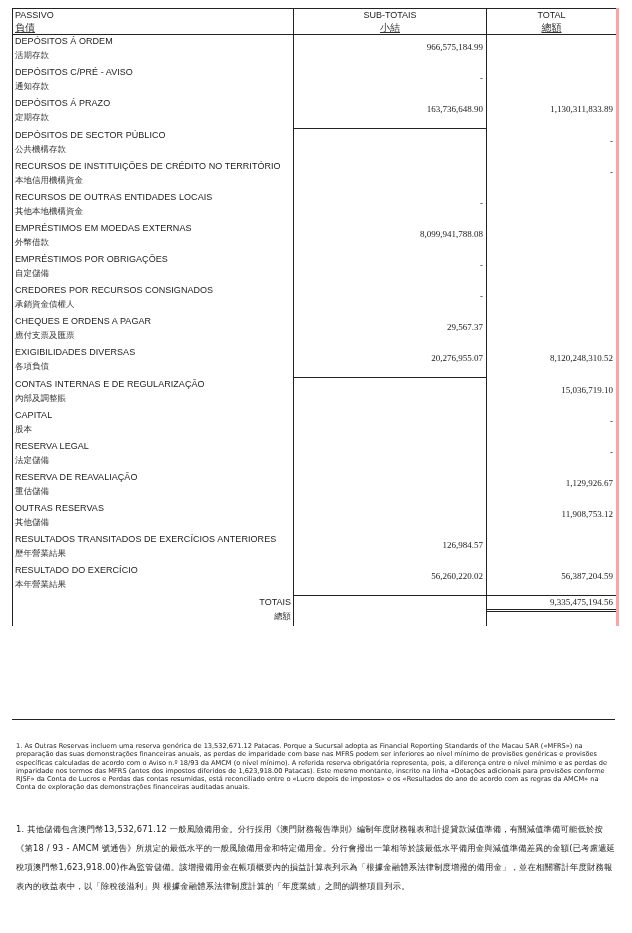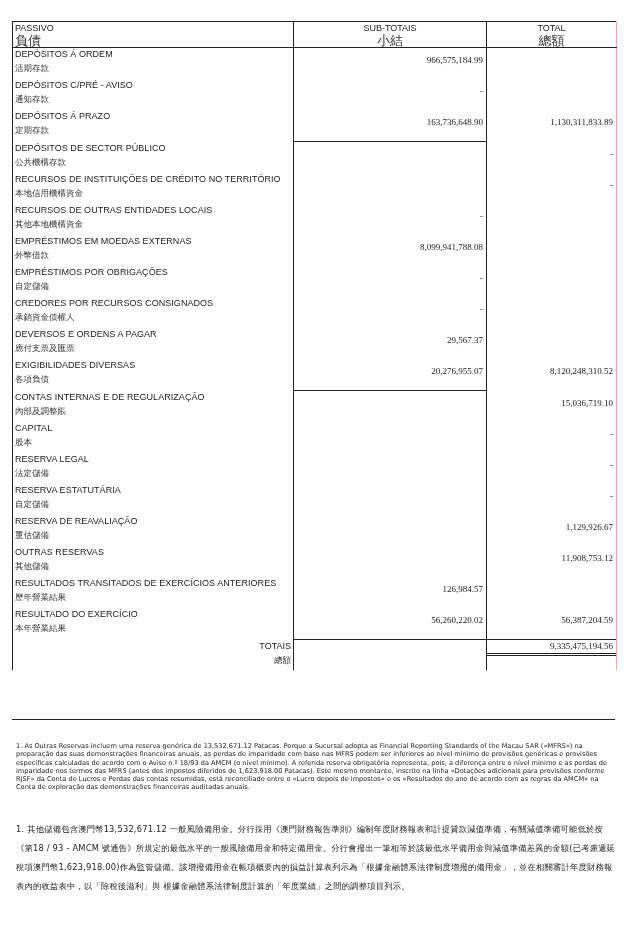--- a/index.html
+++ b/index.html
@@ -1,27 +1,27 @@
 <!DOCTYPE html>
 <html><head>
 <meta charset="utf-8">
 <style>
   html, body { margin: 0; padding: 0; background: #ffffff; }
   body { width: 632px; height: 933px; position: relative; overflow: hidden; color: #1a1a1a; }
-  .sheet { position: absolute; left: 12px; top: 21px; width: 620px; }
+  .sheet { position: absolute; left: 12px; top: 8px; width: 620px; }
   table.bs { border-collapse: collapse; width: 603px; table-layout: fixed; }
   table.bs td { padding: 0; vertical-align: top; }
   .c-label { width: 280px; border-left: 1px solid #222; border-right: 1px solid #222; }
   .c-sub { width: 192px; border-right: 1px solid #222; }
-  .c-tot { width: 129px; border-right: 1px solid #fca5a5; }
+  .c-tot { width: 129px; border-right: 3px solid #fca5a5; }
   .pt { font-family: "Liberation Sans", sans-serif; font-size: 9px; line-height: 13px; height: 13px; padding-left: 2px; letter-spacing: 0.05px; white-space: nowrap; }
   .zh { font-family: "DejaVu Sans", sans-serif; font-size: 8.5px; line-height: 14px; height: 14px; padding-left: 2px; color: #333; white-space: nowrap; }
   .hdr td { border-top: 1px solid #222; border-bottom: 1px solid #222; }
   .hdr .h1 { font-family: "Liberation Sans", sans-serif; font-size: 9px; line-height: 12px; height: 12px; text-align: center; }
-  .hdr .h2 { font-family: "DejaVu Sans", sans-serif; font-size: 13px; line-height: 13px; height: 13px; text-align: center; color: #333; }
+  .hdr .h2 { font-family: "DejaVu Sans", sans-serif; font-size: 10px; line-height: 13px; height: 13px; text-align: center; color: #333; text-decoration: underline; }
   .hdr .c-label .h1, .hdr .c-label .h2 { text-align: left; padding-left: 2px; }
   .num { font-family: "Liberation Serif", serif; font-size: 9px; line-height: 13px; height: 13px; text-align: right; padding-right: 3px; white-space: nowrap; }
   .num.mid { padding-top: 6px; }
   .row td { height: 31px; }
   .row.gap-top-sub .c-sub { border-top: 1px solid #222; }
   .tot-row td { height: 30px; }
   .tot-row .c-label { border-left: 1px solid #222; }
   .tot-row .lbl { font-family: "Liberation Sans", sans-serif; font-size: 9px; line-height: 13px; text-align: right; padding-right: 2px; }
   .tot-row .lblzh { font-family: "DejaVu Sans", sans-serif; font-size: 8.5px; line-height: 14px; text-align: right; padding-right: 2px; color: #333; }
   .tot-row .c-sub { border-top: 1px solid #222; }
@@ -154,21 +154,21 @@
           </td>
           <td class="c-sub">
             <div class="num mid">-</div>
           </td>
           <td class="c-tot">
             <div class="num mid"></div>
           </td>
         </tr>
         <tr class="row">
           <td class="c-label">
-            <div class="pt">DEVERSOS E ORDENS A PAGAR</div>
+            <div class="pt">CHEQUES E ORDENS A PAGAR</div>
             <div class="zh">應付支票及匯票</div>
           </td>
           <td class="c-sub">
             <div class="num mid">29,567.37</div>
           </td>
           <td class="c-tot">
             <div class="num mid"></div>
           </td>
         </tr>
         <tr class="row">
@@ -204,32 +204,20 @@
             <div class="num mid"></div>
           </td>
           <td class="c-tot">
             <div class="num mid">-</div>
           </td>
         </tr>
         <tr class="row">
           <td class="c-label">
             <div class="pt">RESERVA LEGAL</div>
             <div class="zh">法定儲備</div>
-          </td>
-          <td class="c-sub">
-            <div class="num mid"></div>
-          </td>
-          <td class="c-tot">
-            <div class="num mid">-</div>
-          </td>
-        </tr>
-        <tr class="row">
-          <td class="c-label">
-            <div class="pt">RESERVA ESTATUTÁRIA</div>
-            <div class="zh">自定儲備</div>
           </td>
           <td class="c-sub">
             <div class="num mid"></div>
           </td>
           <td class="c-tot">
             <div class="num mid">-</div>
           </td>
         </tr>
         <tr class="row">
           <td class="c-label">

